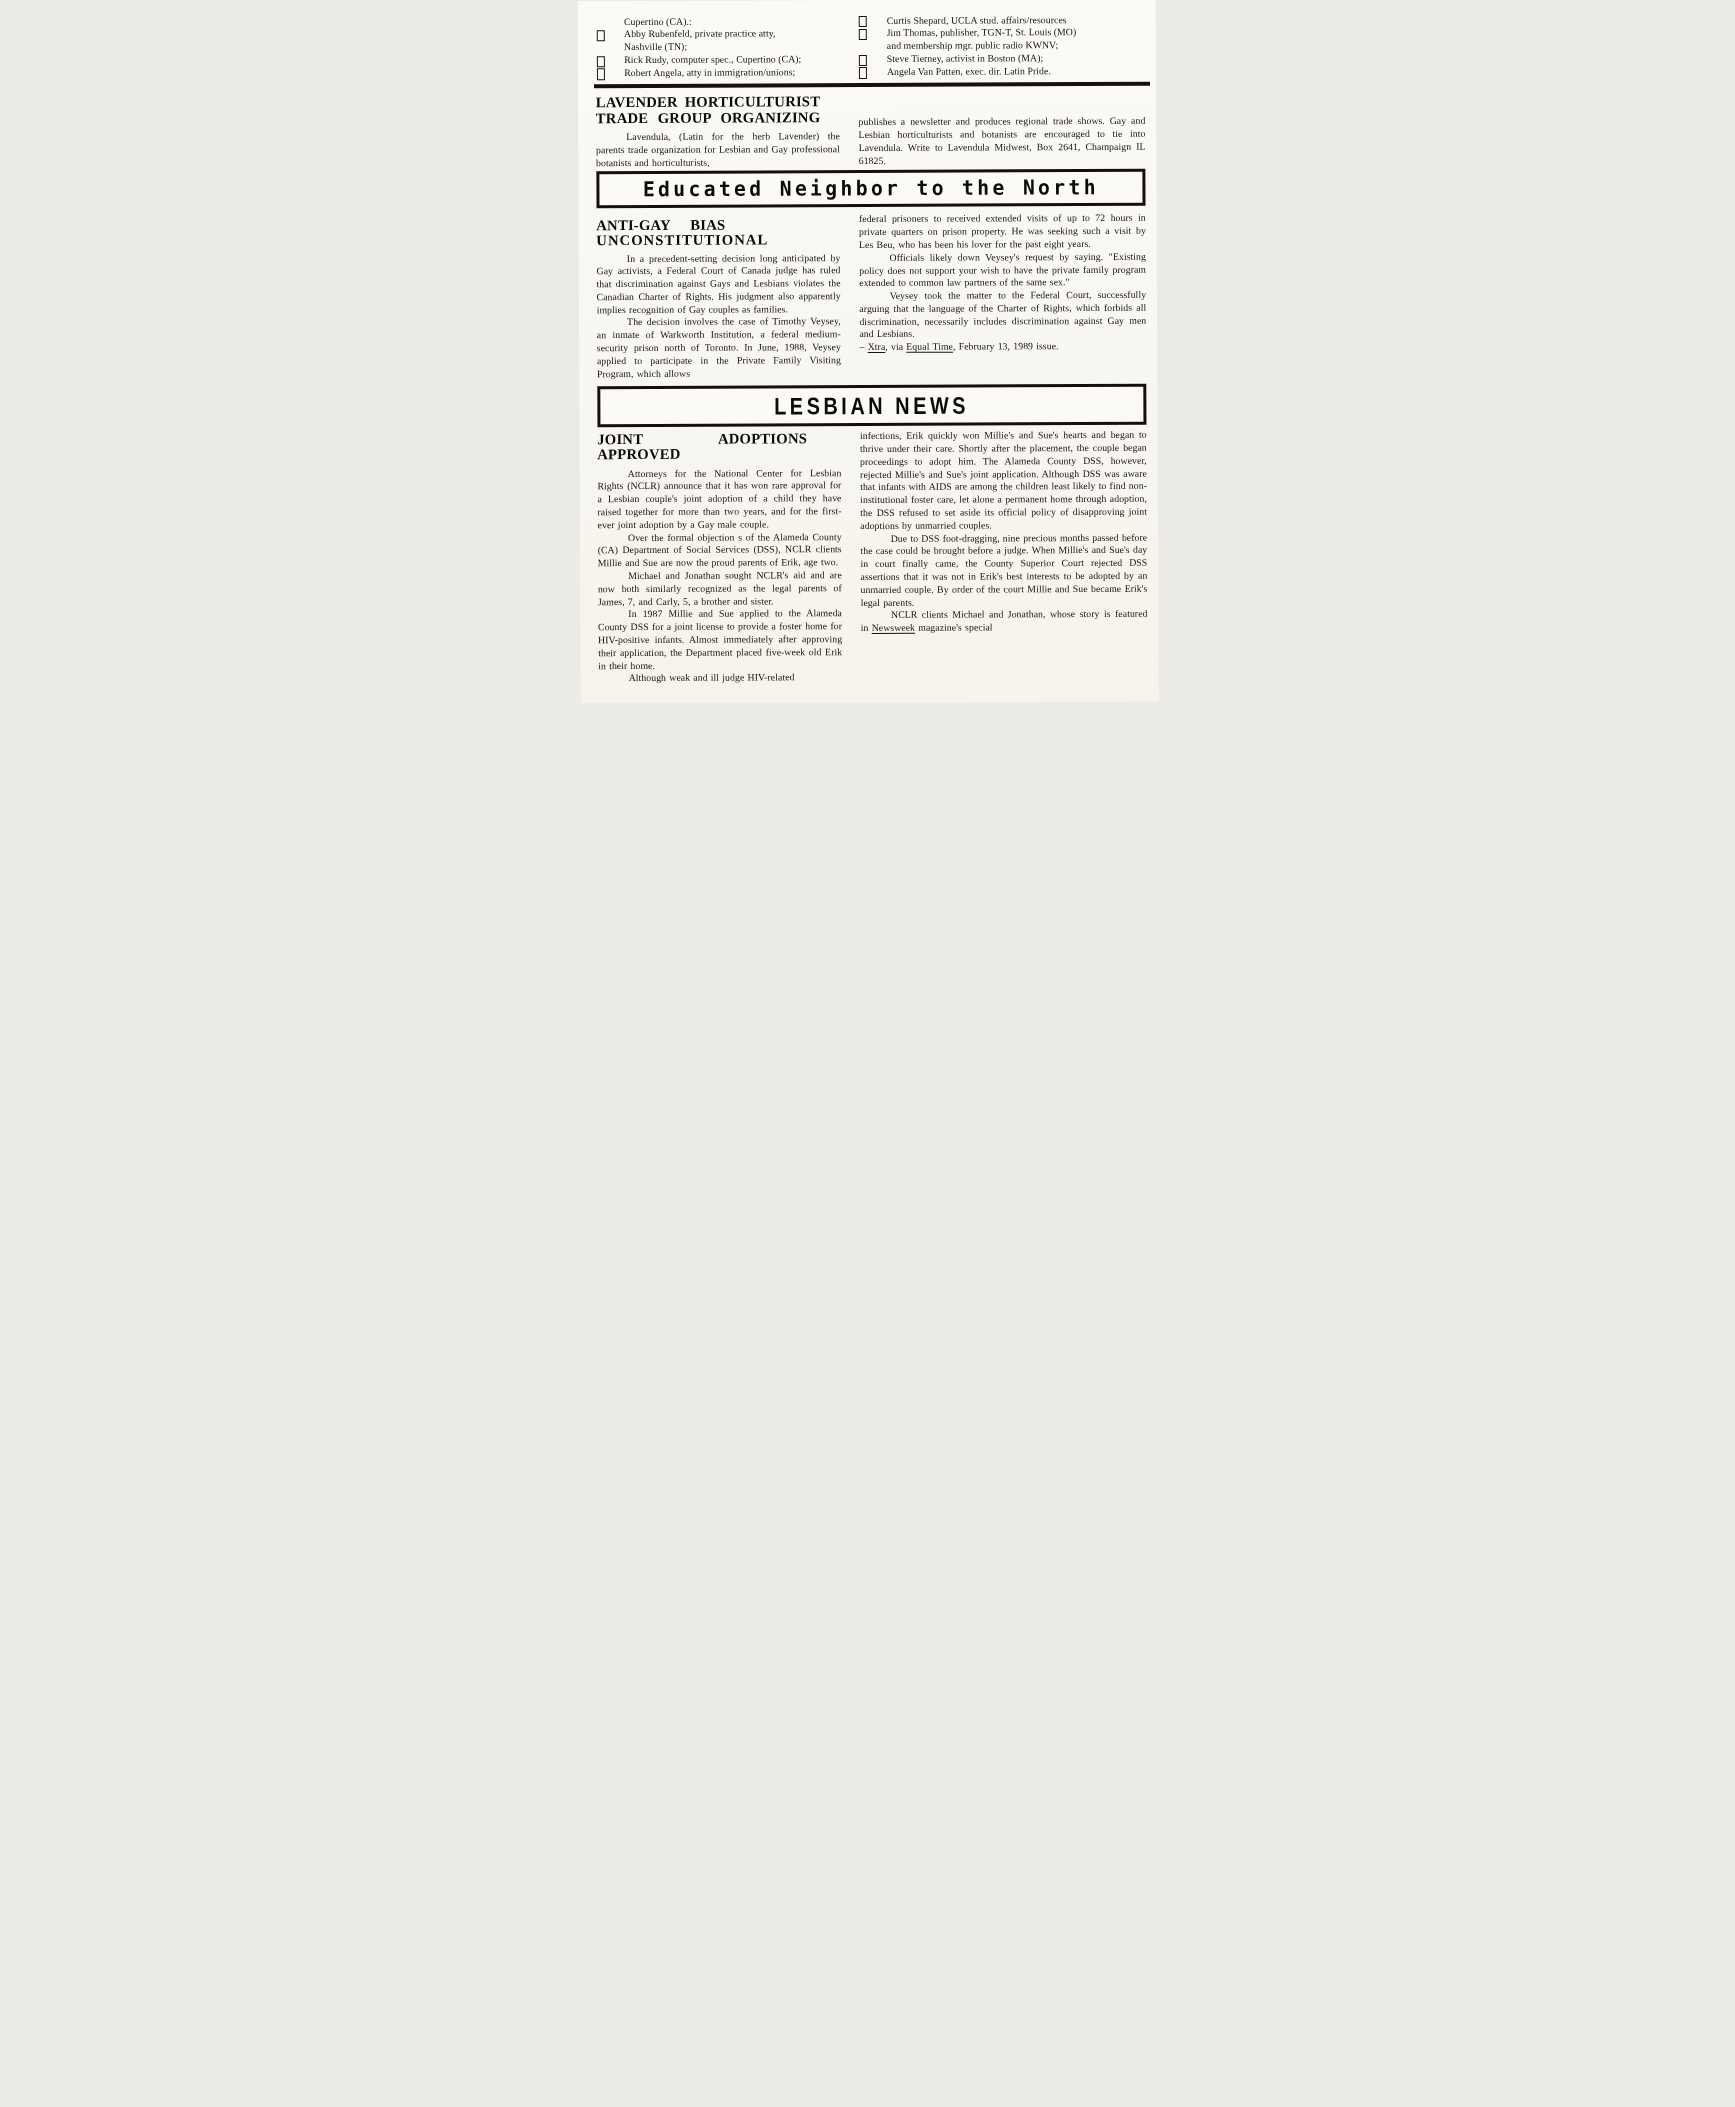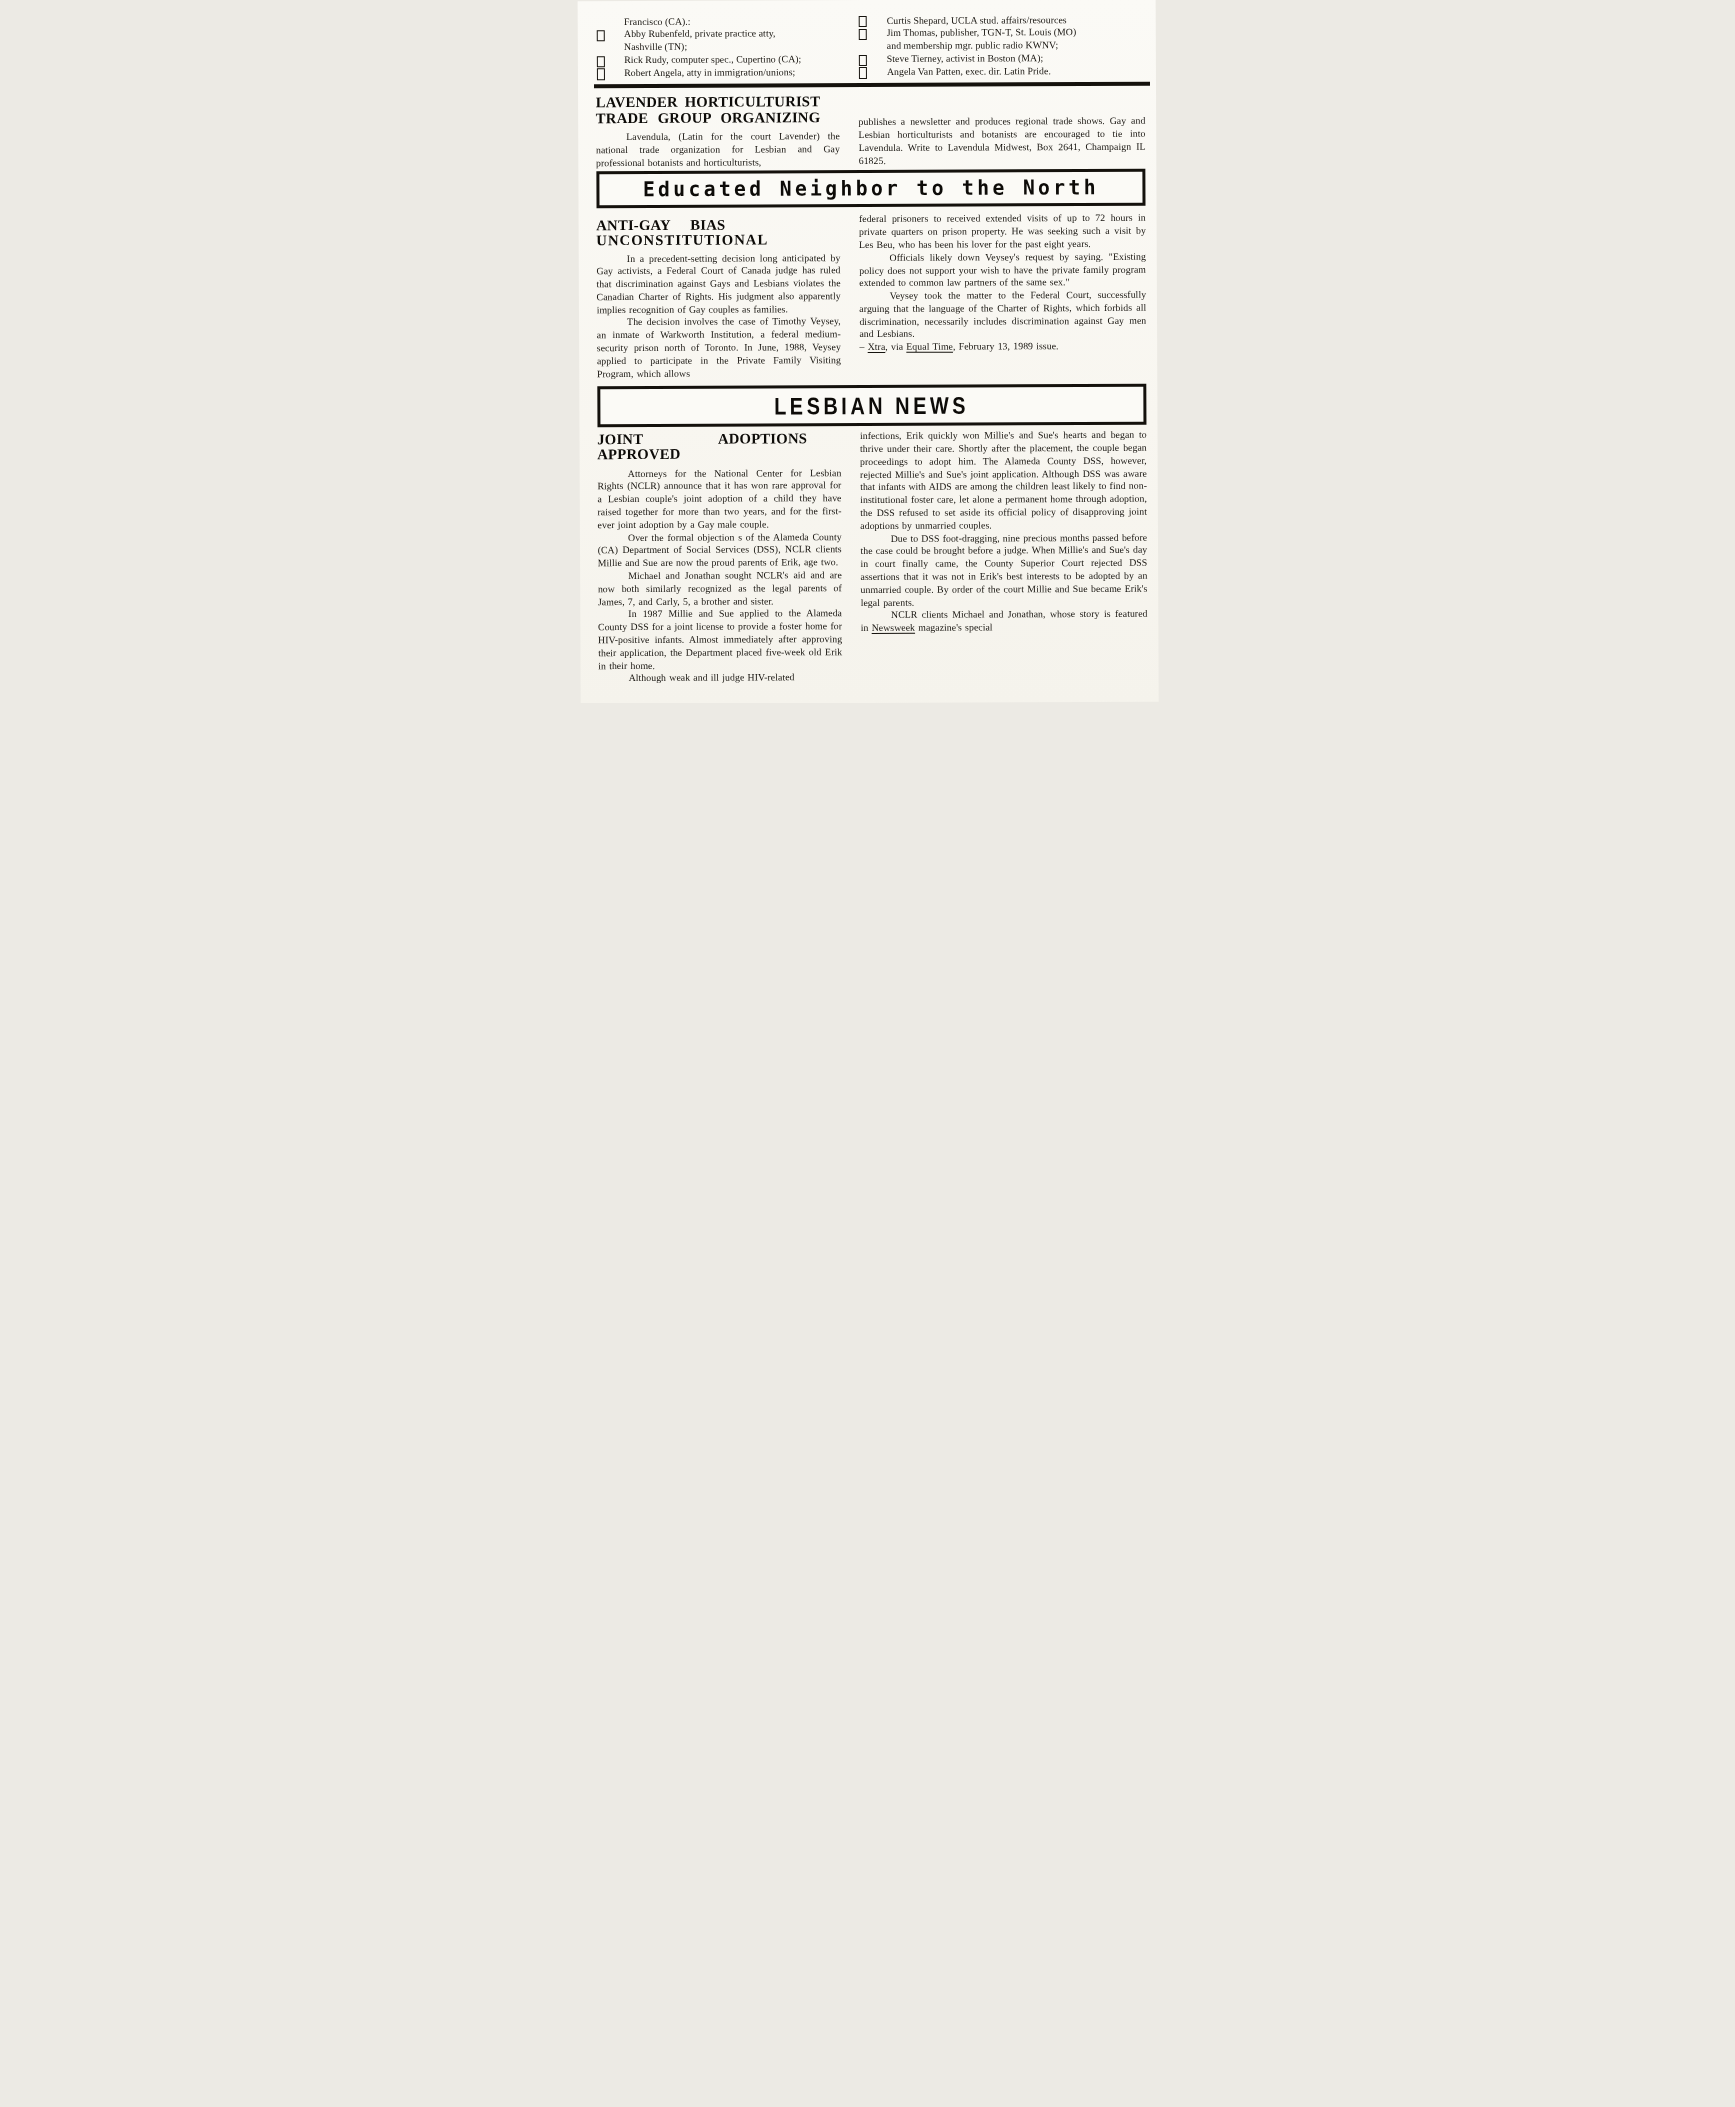--- a/index.html
+++ b/index.html
@@ -75,21 +75,21 @@
 </style>
 </head>
 <body>
 
 <div class="sheet tilt">
 
   <section class="cols">
     <div>
         <div class="list-row nobullet">
           <span class="checkbox"></span>
-          <span class="list-text">Francisco (CA).:</span>
+          <span class="list-text">Cupertino (CA).:</span>
         </div>
         <div class="list-row">
           <span class="checkbox"></span>
           <span class="list-text">Abby Rubenfeld, private practice atty,<br>Nashville (TN);</span>
         </div>
         <div class="list-row">
           <span class="checkbox"></span>
           <span class="list-text">Rick Rudy, computer spec., Cupertino (CA);</span>
         </div>
         <div class="list-row">
@@ -119,21 +119,21 @@
 
   <div class="rule"></div>
 
   <section class="cols">
     <div>
       <div class="hl-block">
         <div class="headline spread hl-lavender">LAVENDER HORTICULTURIST</div>
         <div class="headline spread hl-lavender">TRADE GROUP ORGANIZING</div>
       </div>
       <div>
-          <p class="para indent"><span class="">Lavendula, (Latin for the court Lavender) the national trade organization for Lesbian and Gay professional botanists and horticulturists,</span></p>
+          <p class="para indent"><span class="">Lavendula, (Latin for the herb Lavender) the parents trade organization for Lesbian and Gay professional botanists and horticulturists,</span></p>
         </div>
     </div>
     <div class="valign-bottom">
         <p class="para"><span class="">publishes a newsletter and produces regional trade shows. Gay and Lesbian horticulturists and botanists are encouraged to tie into Lavendula. Write to Lavendula Midwest, Box 2641, Champaign IL 61825.</span></p>
       </div>
   </section>
 
   <div class="banner banner-north">
     <span class="north-text">Educated Neighbor to the North</span>
   </div>

